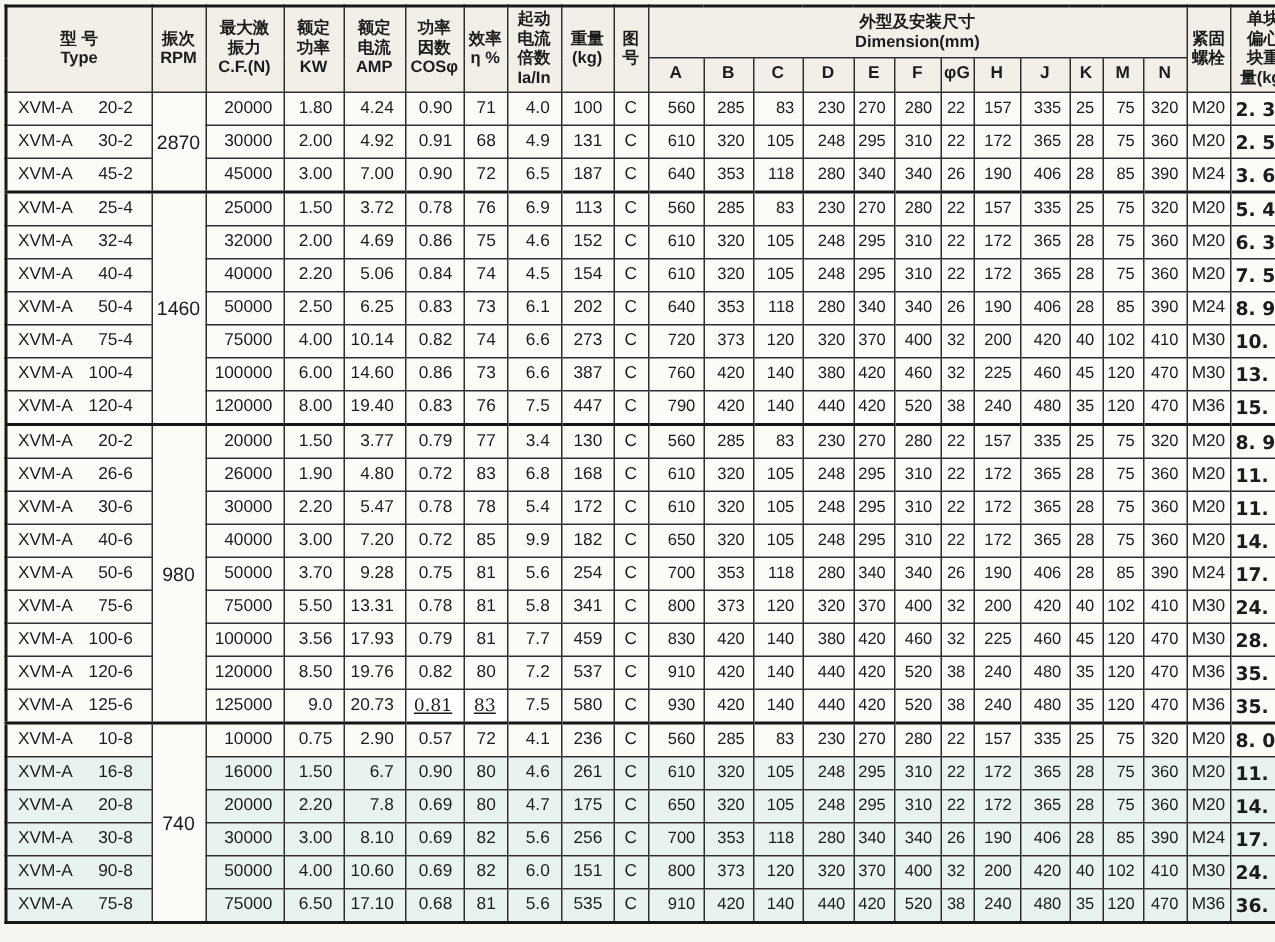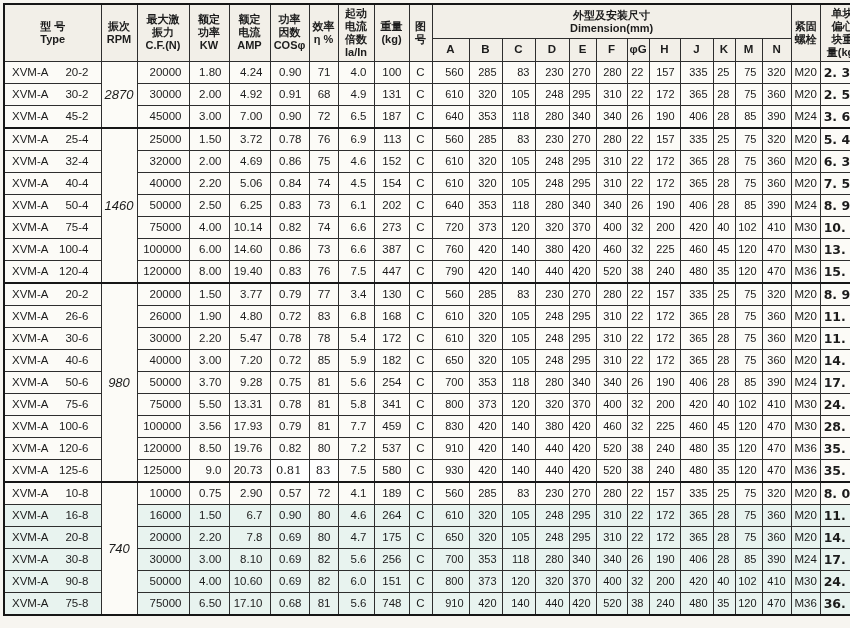--- a/index.html
+++ b/index.html
@@ -39,31 +39,32 @@
     font-size:11.5px;
     height:21px;
     text-align:center;
     vertical-align:middle;
     background:#fcfbf7;
   }
   tbody tr.tint td{background:#e8f3ef;}
   tbody tr.gs td{border-top:2px solid #161616;}
   td.c-type{padding:0 12px 0 7px;}
   td.c-type .tw{display:flex;justify-content:space-between;align-items:center;}
-  td.c-rpm{font-size:13px;background:#fcfbf7;font-style:italic;}
+  td.c-rpm{font-size:13px;background:#fcfbf7;}
   td.num{text-align:right;padding-right:7px;}
   td.dim{text-align:right;padding-right:5px;font-size:11px;}
   td.c-ecc{
     text-align:left;padding-left:3px;
     font-family:"DejaVu Sans", sans-serif;
     font-weight:bold;font-size:12.5px;
   }
   td.patch{
     font-family:"DejaVu Serif", serif;
     background:#ffffff !important;
+    text-decoration:underline;
   }
 </style>
 </head>
 <body>
 
 <table>
   <colgroup>
     <col style="width:97px">
       <col style="width:36px">
       <col style="width:52px">
@@ -540,21 +541,21 @@
           <span class="tw">
             <span>XVM-A</span>
             <span>40-6</span>
           </span>
         </td>
         <td class="num">40000</td>
         <td class="num">3.00</td>
         <td class="num">7.20</td>
         <td class="num">0.72</td>
         <td class="num">85</td>
-        <td class="num">5.9</td>
+        <td class="num">9.9</td>
         <td class="num">182</td>
         <td>C</td>
         <td class="dim">650</td>
         <td class="dim">320</td>
         <td class="dim">105</td>
         <td class="dim">248</td>
         <td class="dim">295</td>
         <td class="dim">310</td>
         <td class="dim">22</td>
         <td class="dim">172</td>
@@ -722,21 +723,21 @@
             <span>10-8</span>
           </span>
         </td>
         <td class="c-rpm" rowspan="6">740</td>
         <td class="num">10000</td>
         <td class="num">0.75</td>
         <td class="num">2.90</td>
         <td class="num">0.57</td>
         <td class="num">72</td>
         <td class="num">4.1</td>
-        <td class="num">189</td>
+        <td class="num">236</td>
         <td>C</td>
         <td class="dim">560</td>
         <td class="dim">285</td>
         <td class="dim">83</td>
         <td class="dim">230</td>
         <td class="dim">270</td>
         <td class="dim">280</td>
         <td class="dim">22</td>
         <td class="dim">157</td>
         <td class="dim">335</td>
@@ -752,21 +753,21 @@
             <span>XVM-A</span>
             <span>16-8</span>
           </span>
         </td>
         <td class="num">16000</td>
         <td class="num">1.50</td>
         <td class="num">6.7</td>
         <td class="num">0.90</td>
         <td class="num">80</td>
         <td class="num">4.6</td>
-        <td class="num">264</td>
+        <td class="num">261</td>
         <td>C</td>
         <td class="dim">610</td>
         <td class="dim">320</td>
         <td class="dim">105</td>
         <td class="dim">248</td>
         <td class="dim">295</td>
         <td class="dim">310</td>
         <td class="dim">22</td>
         <td class="dim">172</td>
         <td class="dim">365</td>
@@ -872,21 +873,21 @@
             <span>XVM-A</span>
             <span>75-8</span>
           </span>
         </td>
         <td class="num">75000</td>
         <td class="num">6.50</td>
         <td class="num">17.10</td>
         <td class="num">0.68</td>
         <td class="num">81</td>
         <td class="num">5.6</td>
-        <td class="num">748</td>
+        <td class="num">535</td>
         <td>C</td>
         <td class="dim">910</td>
         <td class="dim">420</td>
         <td class="dim">140</td>
         <td class="dim">440</td>
         <td class="dim">420</td>
         <td class="dim">520</td>
         <td class="dim">38</td>
         <td class="dim">240</td>
         <td class="dim">480</td>

